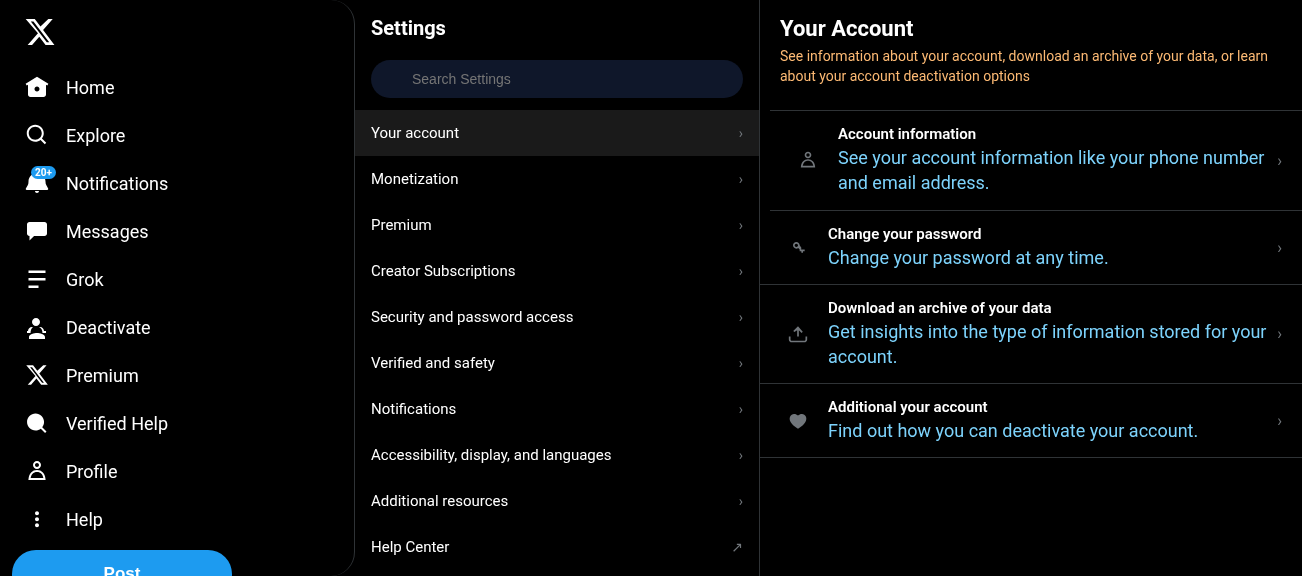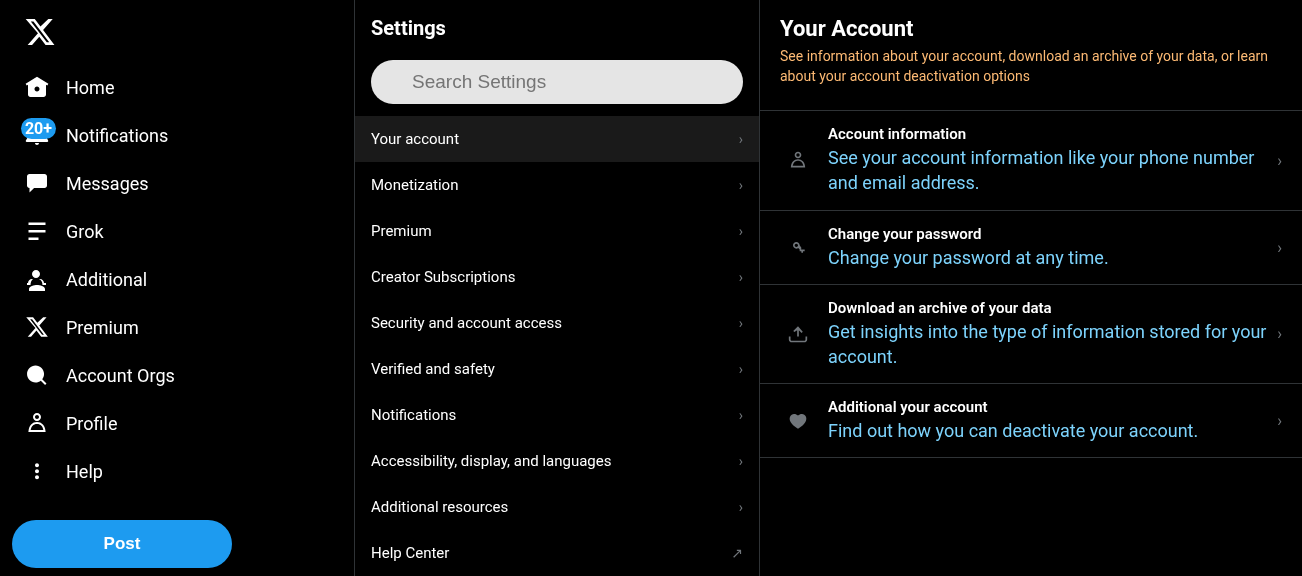--- a/index.html
+++ b/index.html
@@ -15,20 +15,21 @@
 
     
     .sidebar {
       width: 355px;
       background: #000;
       padding: 8px 12px;
       display: flex;
       flex-direction: column;
       border-right: 1px solid #2f3336;
       flex-shrink: 0;
+      border-radius: 24px;
     }
     .sidebar-logo {
       padding: 8px 12px;
       margin-bottom: 4px;
     }
     .sidebar-logo svg {
       width: 32px;
       height: 32px;
       fill: #fff;
     }
@@ -63,21 +64,21 @@
       width: 24px;
       height: 24px;
       fill: #fff;
     }
     .notification-badge {
       position: absolute;
       top: -4px;
       right: -6px;
       background: #1d9bf0;
       color: #fff;
-      font-size: 16px;
+      font-size: 10px;
       font-weight: 700;
       padding: 1px 4px;
       border-radius: 9999px;
       min-width: 18px;
       text-align: center;
     }
     .post-button {
       background: #1d9bf0;
       color: #fff;
       border: none;
@@ -103,26 +104,26 @@
     .settings-title {
       font-size: 20px;
       font-weight: 700;
       padding: 16px 16px 12px 16px;
     }
     .search-settings-wrap {
       padding: 8px 16px 12px 16px;
     }
     .search-settings-input {
       width: 100%;
-      background: #e5e5e5;
+      background: #0f172a;
       border: 1px solid transparent;
       border-radius: 9999px;
       padding: 10px 16px 10px 40px;
       color: #71767b;
-      font-size: 19px;
+      font-size: 14px;
       outline: none;
       position: relative;
     }
     .search-settings-wrap { position: relative; }
     .search-icon-wrap {
       position: absolute;
       left: 28px;
       top: 50%;
       transform: translateY(-50%);
       color: #71767b;
@@ -179,20 +180,21 @@
     .account-option {
       display: flex;
       align-items: center;
       padding: 14px 20px;
       cursor: pointer;
       border-bottom: 1px solid #2f3336;
       transition: background 0.15s;
     }
     .account-option:first-child {
       border-top: 1px solid #2f3336;
+      margin-left: 10px;
     }
     .option-icon {
       width: 36px;
       height: 36px;
       display: flex;
       align-items: center;
       justify-content: center;
       color: #71767b;
       flex-shrink: 0;
       margin-right: 12px;
@@ -234,20 +236,28 @@
 
     <div class="nav-item">
       <div class="nav-icon">
         <svg viewBox="0 0 24 24">
             <path d="M12 1.696L.622 8.807l1.06 1.696L3 9.679V19.5C3 20.881 4.119 22 5.5 22h13c1.381 0 2.5-1.119 2.5-2.5V9.679l1.318.824 1.06-1.696L12 1.696zM12 16.5c-1.381 0-2.5-1.119-2.5-2.5s1.119-2.5 2.5-2.5 2.5 1.119 2.5 2.5-1.119 2.5-2.5 2.5z"></path>
           </svg>
       </div>
       <span>Home</span>
     </div>
 
+    <div class="nav-item">
+      <div class="nav-icon">
+        <svg viewBox="0 0 24 24">
+            <path d="M10.25 3.75c-3.59 0-6.5 2.91-6.5 6.5s2.91 6.5 6.5 6.5c1.795 0 3.419-.726 4.596-1.904 1.178-1.177 1.904-2.801 1.904-4.596 0-3.59-2.91-6.5-6.5-6.5zm-8.5 6.5c0-4.694 3.806-8.5 8.5-8.5s8.5 3.806 8.5 8.5c0 1.986-.682 3.815-1.814 5.262l4.276 4.276-1.414 1.414-4.276-4.276c-1.447 1.132-3.276 1.814-5.272 1.814-4.694 0-8.5-3.806-8.5-8.5z"></path>
+          </svg>
+      </div>
+      <span>Explore</span>
+    </div>
 
     <div class="nav-item">
       <div class="nav-icon">
         <svg viewBox="0 0 24 24">
             <path d="M11.996 2c-4.62 0-8.5 3.88-8.5 8.5v.45c0 1.28-.31 2.54-.9 3.67L.87 17.55c-.33.63.1 1.4.82 1.4H22.3c.72 0 1.15-.77.82-1.4l-1.72-3.18c-.59-1.13-.9-2.39-.9-3.67V10.5c0-4.62-3.88-8.5-8.5-8.5zm0 20c1.1 0 2-.9 2-2h-4c0 1.1.9 2 2 2z"></path>
           </svg>
         <span class="notification-badge">20+</span>
       </div>
       <span>Notifications</span>
     </div>
@@ -269,39 +279,39 @@
       </div>
       <span>Grok</span>
     </div>
 
     <div class="nav-item">
       <div class="nav-icon">
         <svg viewBox="0 0 24 24">
             <path d="M7 7c0-2.21 1.79-4 4-4s4 1.79 4 4-1.79 4-4 4S7 9.21 7 7zm-4 9c0-2.21 1.79-4 4-4 .34 0 .67.04.98.1C6.72 13.14 5.5 15.41 5.5 18H2v-2zm18 0v2h-3.5c0-2.59-1.22-4.86-3.48-5.9.31-.06.64-.1.98-.1 2.21 0 4 1.79 4 4zm-9 2c-2.67 0-8 1.34-8 4v2h16v-2c0-2.66-5.33-4-8-4z"></path>
           </svg>
       </div>
-      <span>Additional</span>
+      <span>Deactivate</span>
     </div>
 
     <div class="nav-item">
       <div class="nav-icon">
         <svg viewBox="0 0 24 24">
             <path d="M18.244 2.25h3.308l-7.227 8.26 8.502 11.24H16.17l-4.714-6.231-5.401 6.231H2.746l7.73-8.835L1.254 2.25H8.08l4.253 5.622zm-1.161 17.52h1.833L7.084 4.126H5.117z"></path>
           </svg>
       </div>
       <span>Premium</span>
     </div>
 
     <div class="nav-item">
       <div class="nav-icon">
         <svg viewBox="0 0 24 24">
             <path d="M10.25 3.75c-3.59 0-6.5 2.91-6.5 6.5s2.91 6.5 6.5 6.5 6.5-2.91 6.5-6.5-2.91-6.5-6.5-6.5zm2.78 4.97l-3.5 3.5-1.5-1.5 1.06-1.06.44.44 2.44-2.44 1.06 1.06zm8.47 11.78l-4.276-4.276c1.132-1.447 1.814-3.276 1.814-5.272 0-4.694-3.806-8.5-8.5-8.5s-8.5 3.806-8.5 8.5 3.806 8.5 8.5 8.5c1.986 0 3.815-.682 5.262-1.814l4.276 4.276 1.424-1.414z"></path>
           </svg>
       </div>
-      <span>Account Orgs</span>
+      <span>Verified Help</span>
     </div>
 
     <div class="nav-item">
       <div class="nav-icon">
         <svg viewBox="0 0 24 24">
             <path d="M5.651 19h12.698c-.337-1.8-1.023-3.21-1.945-4.19C15.318 13.65 13.838 13 12 13s-3.317.65-4.404 1.81c-.922.98-1.608 2.39-1.945 4.19zm.486-5.56C7.627 11.85 9.648 11 12 11s4.373.85 5.863 2.44c1.477 1.58 2.366 3.8 2.632 6.46l.11 1.1H3.395l.11-1.1c.266-2.66 1.155-4.88 2.632-6.46zM12 4c-1.105 0-2 .9-2 2s.895 2 2 2 2-.9 2-2-.895-2-2-2zm0 6c-2.21 0-4-1.79-4-4s1.79-4 4-4 4 1.79 4 4-1.79 4-4 4z"></path>
           </svg>
       </div>
       <span>Profile</span>
     </div>
@@ -348,21 +358,21 @@
       <span class="settings-item-text">Premium</span>
       <span class="chevron-right">›</span>
     </div>
 
     <div class="settings-item">
       <span class="settings-item-text">Creator Subscriptions</span>
       <span class="chevron-right">›</span>
     </div>
 
     <div class="settings-item">
-      <span class="settings-item-text">Security and account access</span>
+      <span class="settings-item-text">Security and password access</span>
       <span class="chevron-right">›</span>
     </div>
 
     <div class="settings-item">
       <span class="settings-item-text">Verified and safety</span>
       <span class="chevron-right">›</span>
     </div>
 
     <div class="settings-item">
       <span class="settings-item-text">Notifications</span>

